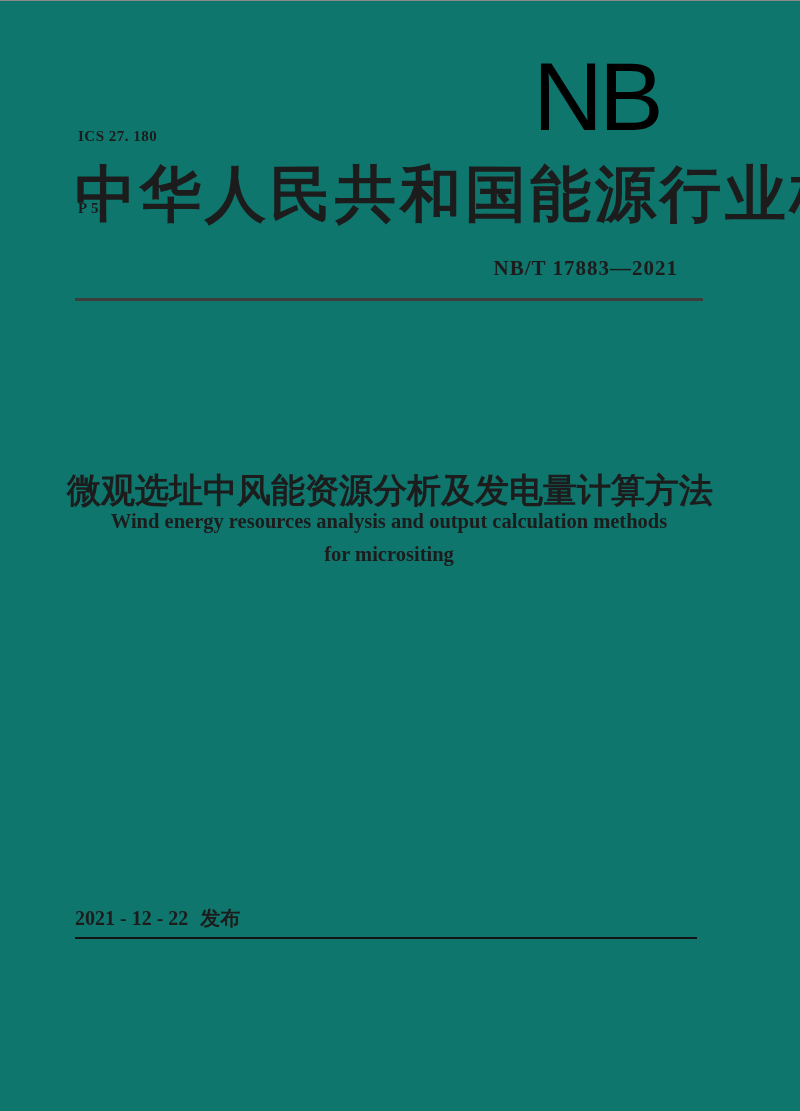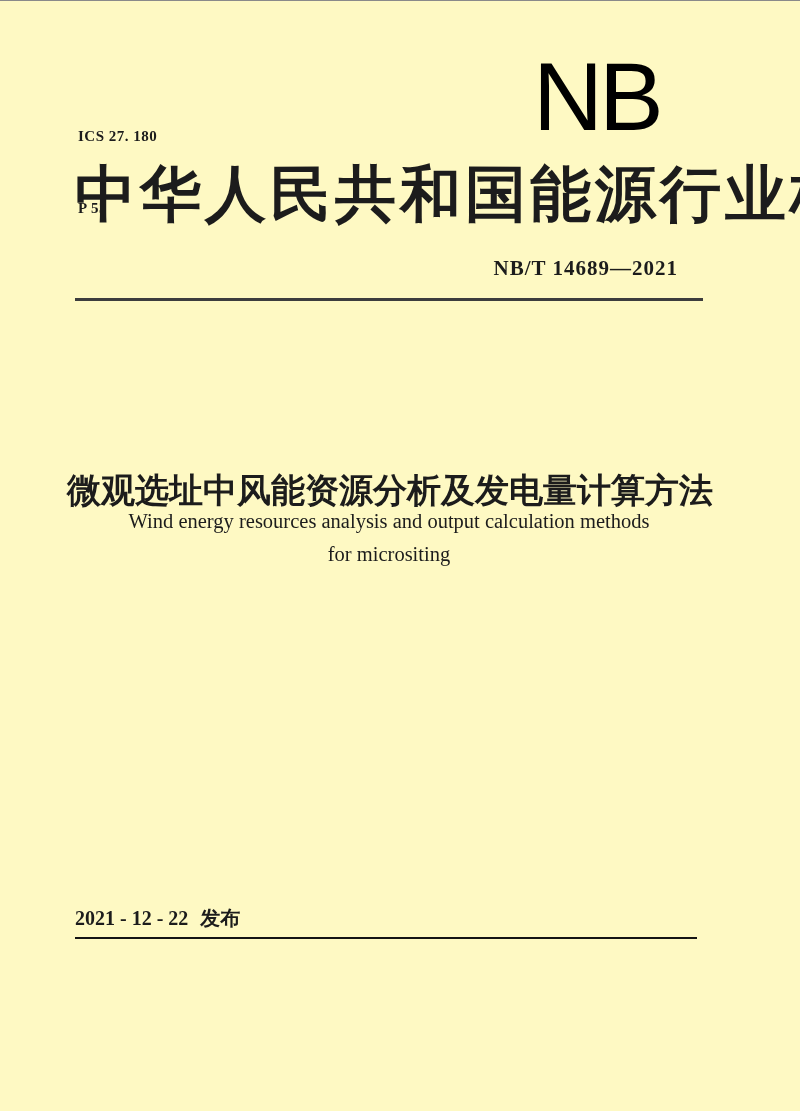--- a/index.html
+++ b/index.html
@@ -5,21 +5,21 @@
   html, body {
     margin: 0;
     padding: 0;
     background: #e8e8e8;
   }
   .page {
     position: relative;
     width: 800px;
     height: 1111px;
     margin: 0 auto;
-    background: #fef9c3;
+    background: #0f766e;
     overflow: hidden;
     font-family: "Liberation Serif", "DejaVu Serif", serif;
     color: #1c1c1c;
   }
   .top-edge {
     position: absolute;
     top: 0; left: 0;
     width: 100%; height: 1px;
     background: #8a8a8a;
   }
@@ -76,21 +76,21 @@
     font-size: 34px;
     line-height: 40px;
     white-space: nowrap;
     margin-top: 28px;
   }
   .title-en {
     position: absolute;
     top: 505px; left: 75px;
     width: 628px;
     text-align: center;
-    font-weight: normal;
+    font-weight: bold;
     font-size: 20.5px;
     line-height: 33px;
   }
   .date-row {
     position: absolute;
     top: 905px; left: 75px;
     width: 622px;
     display: flex;
     justify-content: space-between;
     font-weight: bold;
@@ -133,21 +133,21 @@
 
   <div class="ics-block">
     <div>ICS 27. 180</div>
     <div>P 53</div>
   </div>
 
   <div class="nb-logo">NB</div>
 
   <div class="standard-category">中华人民共和国能源行业标准</div>
 
-  <div class="standard-number">NB/T 14689—2021</div>
+  <div class="standard-number">NB/T 17883—2021</div>
 
   <div class="rule-thick"></div>
 
   <div class="title-zh">微观选址中风能资源分析及发电量计算方法</div>
 
   <div class="title-en">
     <div>Wind energy resources analysis and output calculation methods</div>
     <div>for micrositing</div>
   </div>
 

